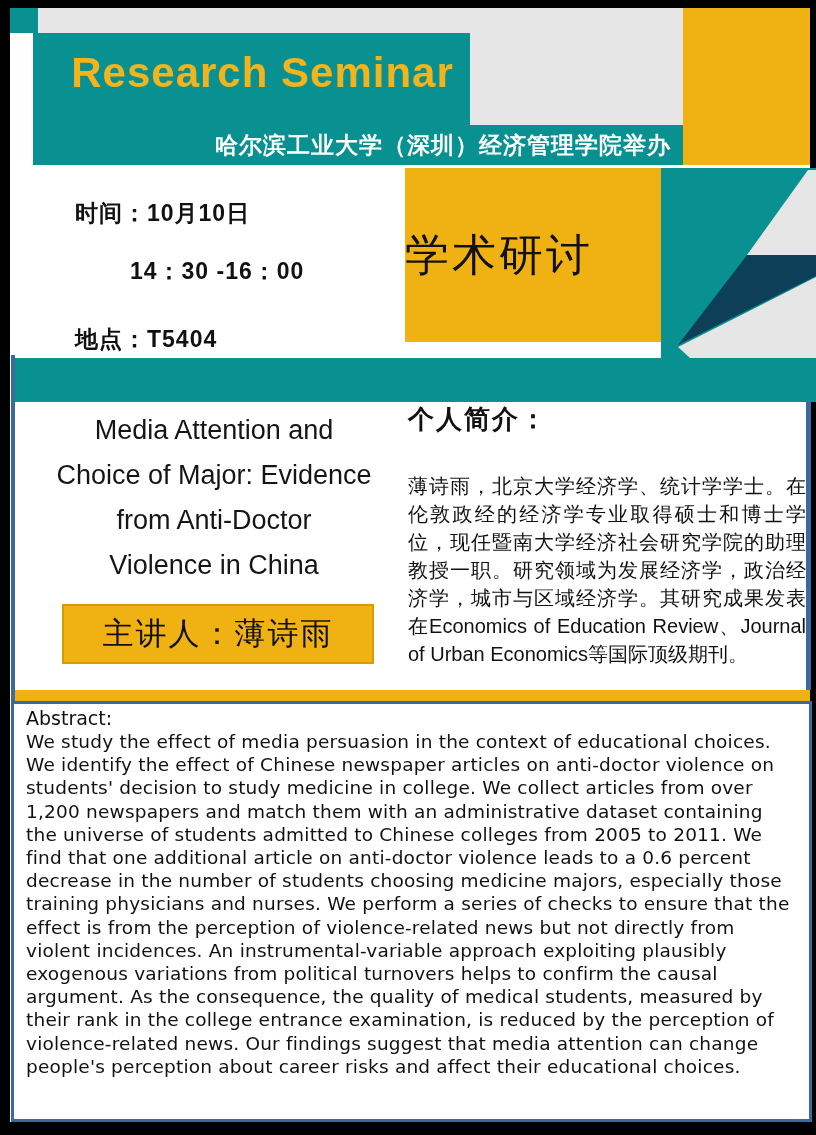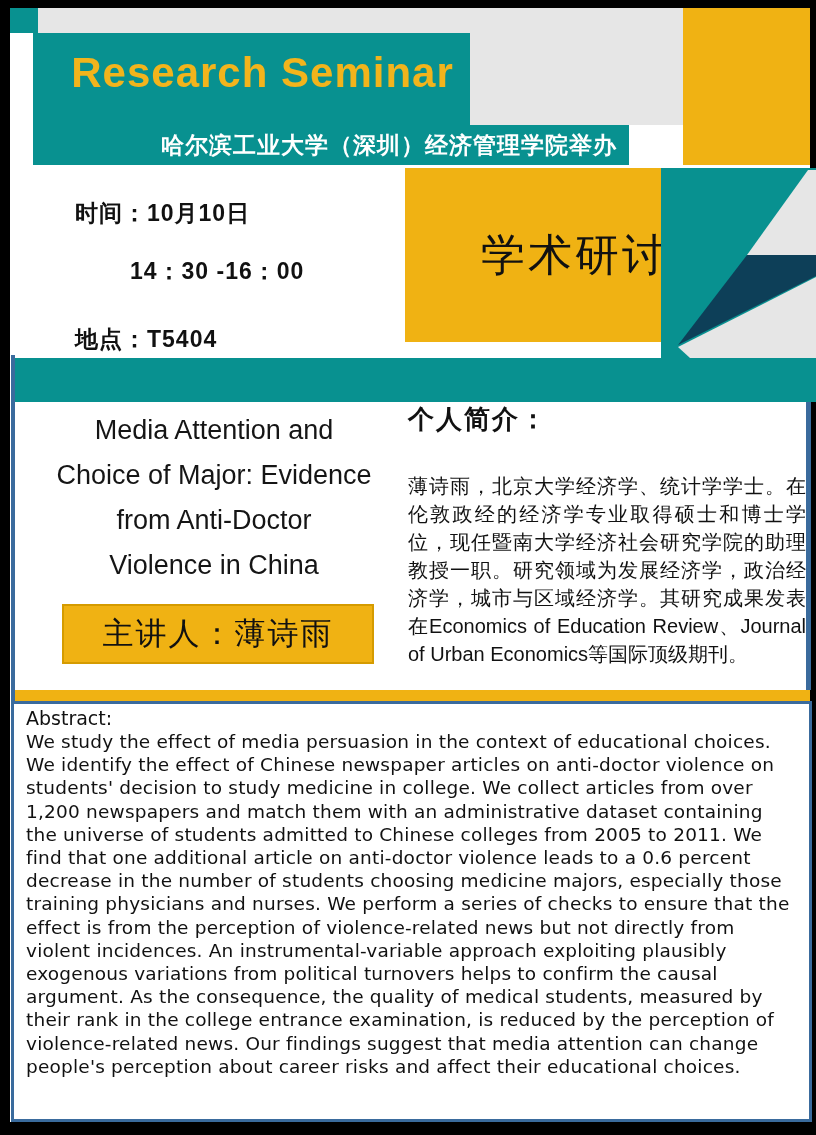--- a/index.html
+++ b/index.html
@@ -10,29 +10,29 @@
   .abs{position:absolute;}
   
   .base-white{left:10px;top:8px;width:800px;height:1114px;background:#fff;}
   .tl-teal{left:10px;top:8px;width:28px;height:25px;background:#089190;}
   .gray-band{left:38px;top:8px;width:645px;height:117px;background:#E6E6E6;}
   .banner{left:33px;top:33px;width:437px;height:132px;background:#089190;text-align:center;}
   .banner-title{
     padding:16px 0 0 22px;color:#F2B41C;font-size:42px;font-weight:600;
     letter-spacing:1px;font-family:"Liberation Sans",sans-serif;
   }
-  .host-strip{left:33px;top:125px;width:596px;height:40px;background:#089190;
+  .host-strip{left:33px;top:125px;width:650px;height:40px;background:#089190;
     display:flex;align-items:center;justify-content:flex-end;}
   .host-text{color:#fff;font-weight:bold;font-size:23px;padding-right:12px;
     font-family:"Liberation Serif",serif;letter-spacing:1px;}
   .gold-top-right{left:683px;top:8px;width:127px;height:157px;background:#F0B213;}
   
   .info-line{color:#111;font-weight:bold;font-size:23px;letter-spacing:1px;}
   .badge-box{left:405px;top:168px;width:256px;height:174px;background:#F0B213;
-    display:flex;align-items:center;justify-content:flex-end;padding-left:8px;}
+    display:flex;align-items:center;justify-content:flex-start;}
   .badge-text{font-family:"Liberation Serif",serif;font-size:44px;color:#111;
     letter-spacing:3px;}
   .deco{left:661px;top:168px;width:155px;height:190px;}
   
   .divider{left:15px;top:358px;width:801px;height:44px;background:#089190;}
   .accent-left{left:11px;top:355px;width:4px;height:767px;background:#3A6B9D;}
   .accent-right{left:806px;top:402px;width:5px;height:288px;background:#3A6B9D;}
   
   .talk-title{left:18px;top:408px;width:392px;text-align:center;color:#151515;
     font-size:27px;font-weight:normal;line-height:45px;}

